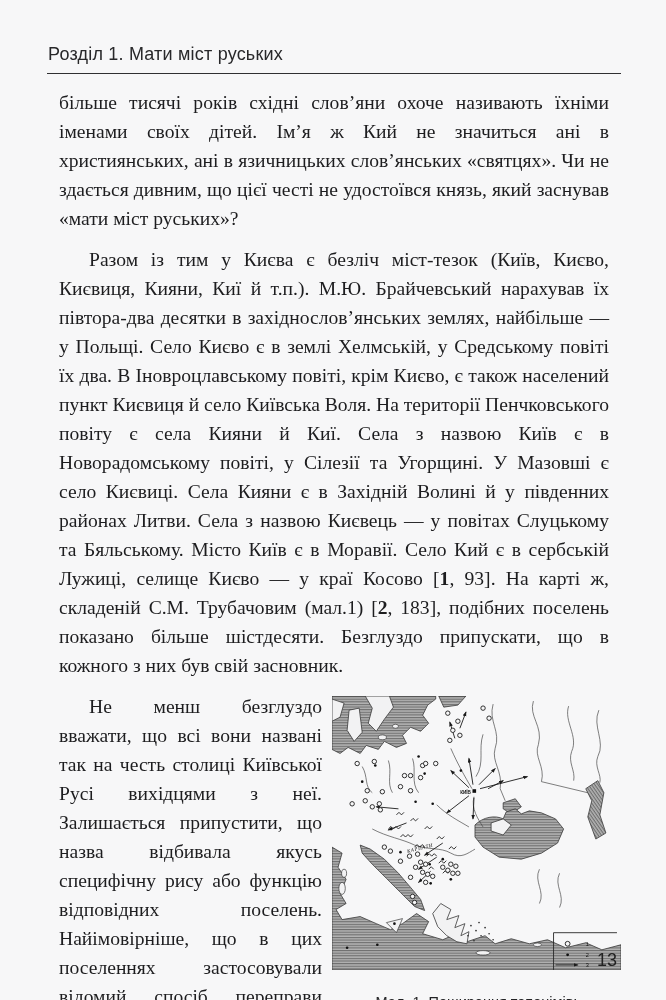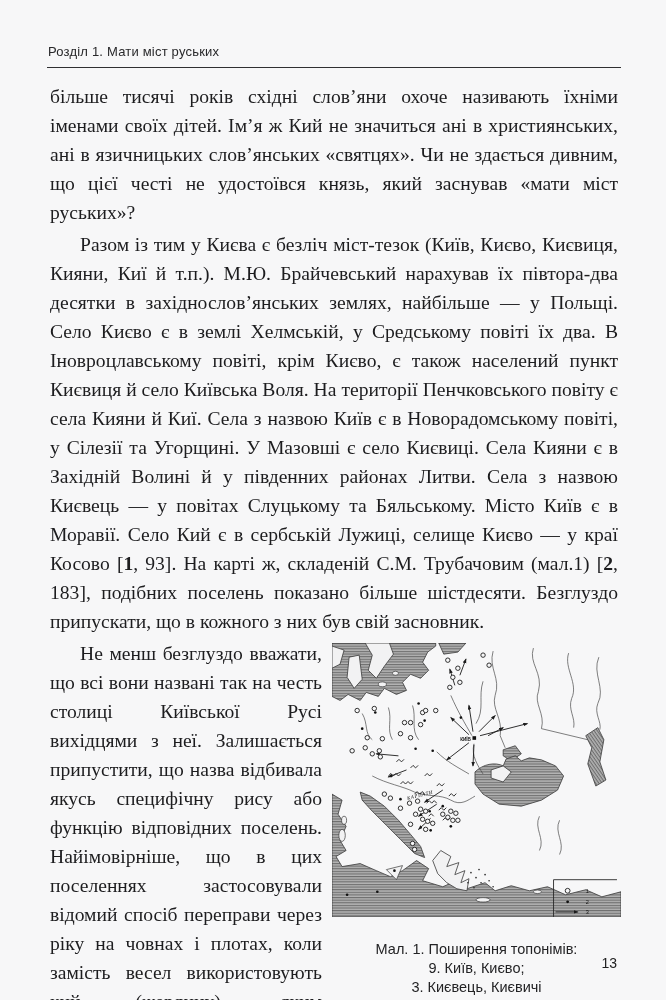--- a/index.html
+++ b/index.html
@@ -13,58 +13,58 @@
     font-family:"Liberation Serif", serif;
     color:#1d1d1f;
   }
   .content{
     position:absolute;
     left:47px; top:44px;
     width:574px;
   }
   .running-head{
     font-family:"Liberation Sans", sans-serif;
-    font-size:13px;
+    font-size:18px;
     letter-spacing:.2px;
     color:#28282a;
     padding:0 0 8px 1px;
   }
   .head-rule{
     border:0;
     border-top:1.7px solid #303032;
     margin:0 0 14px 0;
   }
   .bodytext{
     font-size:19.6px;
     line-height:29px;
     text-align:justify;
     hyphens:auto;
   }
-  .bodytext p{margin:3px;text-indent:30px;}
+  .bodytext p{margin:12px;text-indent:30px;}
   .bodytext p.first{text-indent:0;}
   .cite-b{font-weight:bold;}
   .figure{
     float:right;
     width:289px;
     margin:4px 0 0 10px;
   }
   .figure svg{display:block;background:#f7f7f8;}
   .caption{
     font-family:"Liberation Sans", sans-serif;
     font-size:14.5px;
     line-height:19px;
     text-align:center;
     color:#232325;
     margin-top:23px;
   }
   .pageno{
     position:absolute;
     right:49px; bottom:29px;
     font-family:"Liberation Sans", sans-serif;
-    font-size:14px;
+    font-size:18px;
     color:#222;
   }
   svg text{font-family:"Liberation Sans", sans-serif; fill:#111;}
   .map-label-serif{font-family:"Liberation Serif", serif;}
 </style>
 </head>
 <body>
 
 <div class="page">
   <div class="content">

